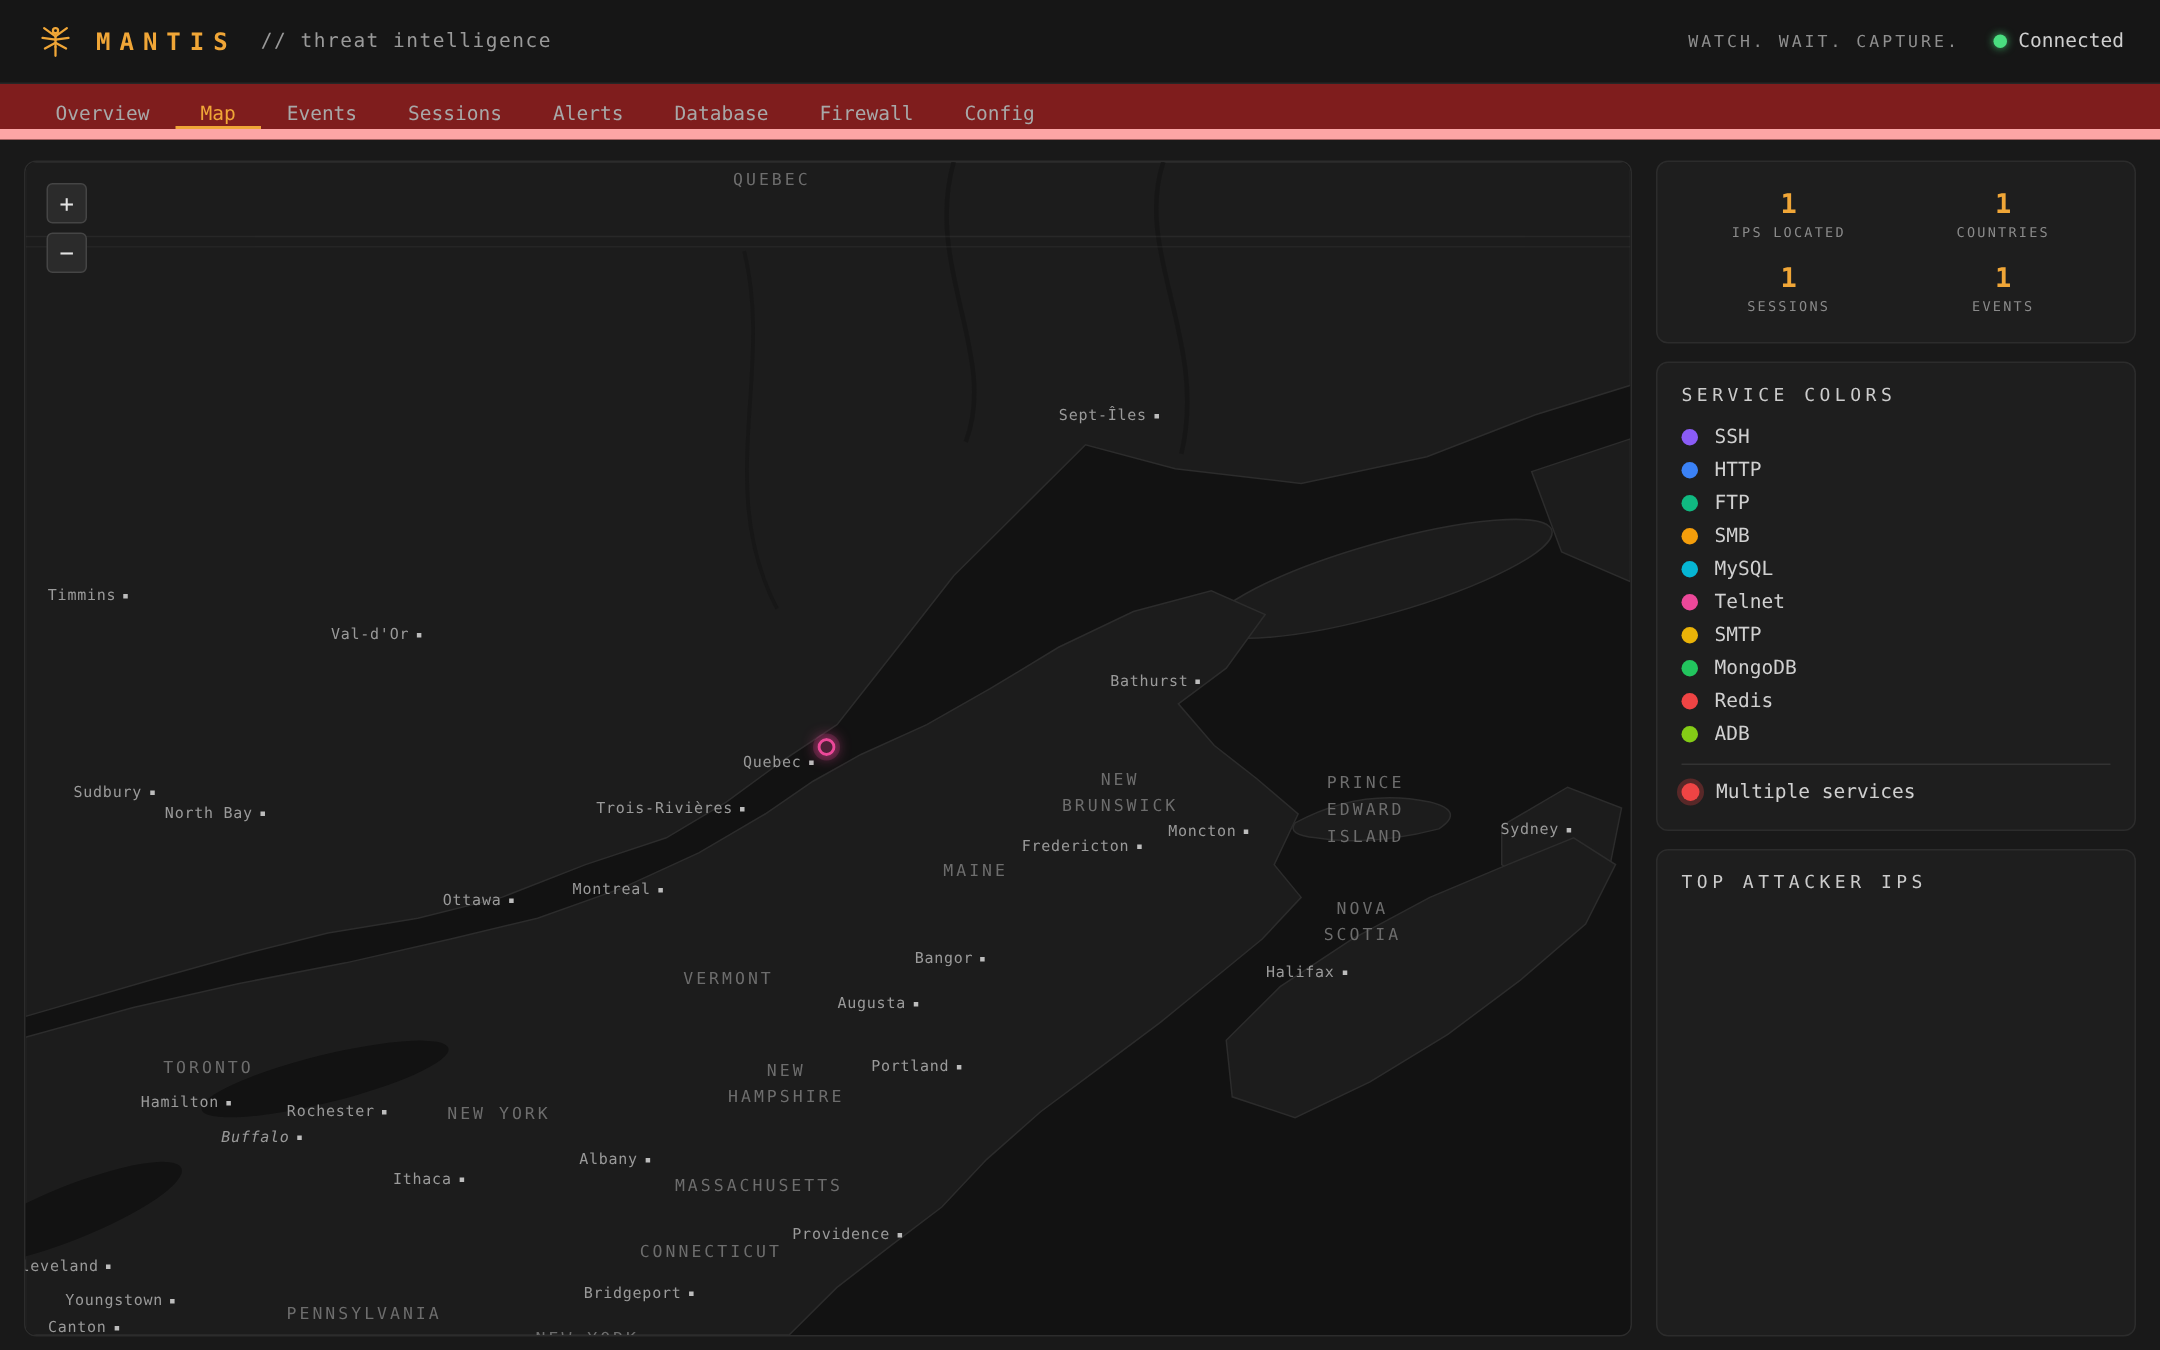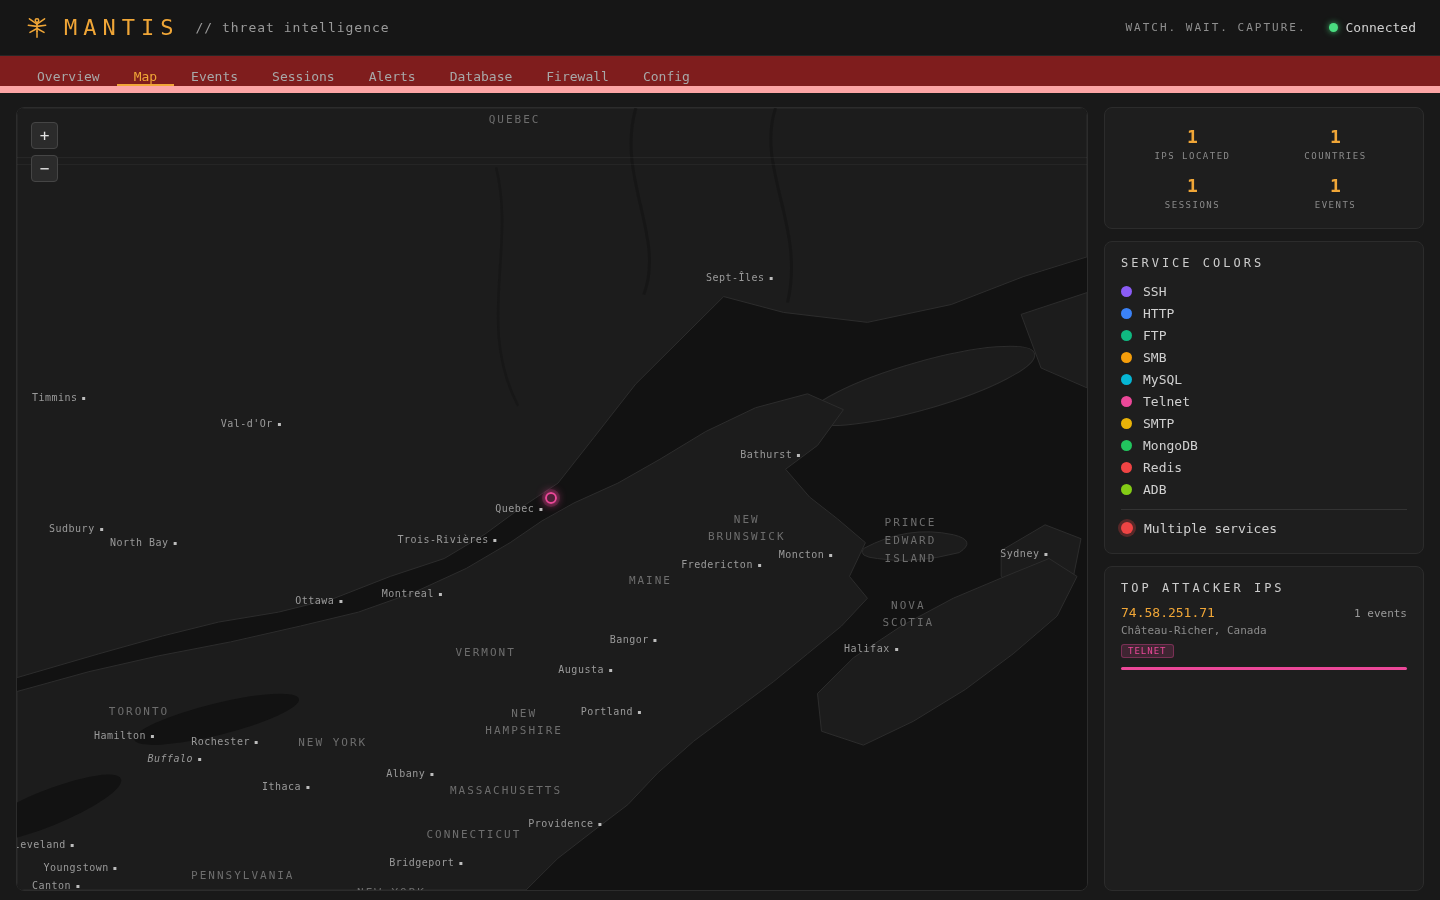--- a/index.html
+++ b/index.html
@@ -13,21 +13,21 @@
     background:var(--background,#191919);
     color:#d4d4d4;
     font-family:"DejaVu Sans Mono","Liberation Mono",monospace;
   }
   
   .app-header{
     height:56px;display:flex;align-items:center;
     padding:0 24px;background:#161616;border-bottom:1px solid #262626;
   }
   .brand-icon{display:flex;align-items:center;margin-right:14px;}
-  .brand{color:var(--accent);font-weight:normal;font-size:22px;letter-spacing:6px;}
+  .brand{color:var(--accent);font-weight:bold;font-size:16px;letter-spacing:6px;}
   .subtitle{color:#9a9a9a;margin-left:16px;font-size:13px;letter-spacing:1px;}
   .header-right{margin-left:auto;display:flex;align-items:center;gap:22px;}
   .tagline{color:#8f8f8f;font-size:11px;letter-spacing:2px;}
   .conn{display:flex;align-items:center;gap:8px;color:#cfcfcf;font-size:13px;}
   .conn-dot{width:9px;height:9px;border-radius:50%;background:var(--green);box-shadow:0 0 6px rgba(74,222,128,.8);}
   
   .main-nav{
     display:flex;align-items:flex-end;height:37px;padding:0 20px;
     border-bottom:7px solid #fca5a5;background:#7f1d1d;
   }
@@ -352,28 +352,16 @@
         </div>
       <div class="legend-divider"></div>
       <div class="legend-row">
         <span class="legend-dot multi" style="background: rgb(239, 68, 68);"></span>
         <span class="legend-label">Multiple services</span>
       </div>
     </div>
 
     <div class="card attackers">
       <div class="card-title">TOP ATTACKER IPS</div>
-      <div>
-
-          <div class="attacker">
-            <div class="attacker-top">
-              <span class="attacker-ip">74.58.251.71</span>
-              <span class="attacker-events">1 events</span>
-            </div>
-            <div class="attacker-loc">Château-Richer, Canada</div>
-            <span class="attacker-badge">TELNET</span>
-            <div class="attacker-bar" style="background: rgb(236, 72, 153);"></div>
-          </div>
-        </div>
     </div>
 
   </div>
 </div>
 
 </body></html>

